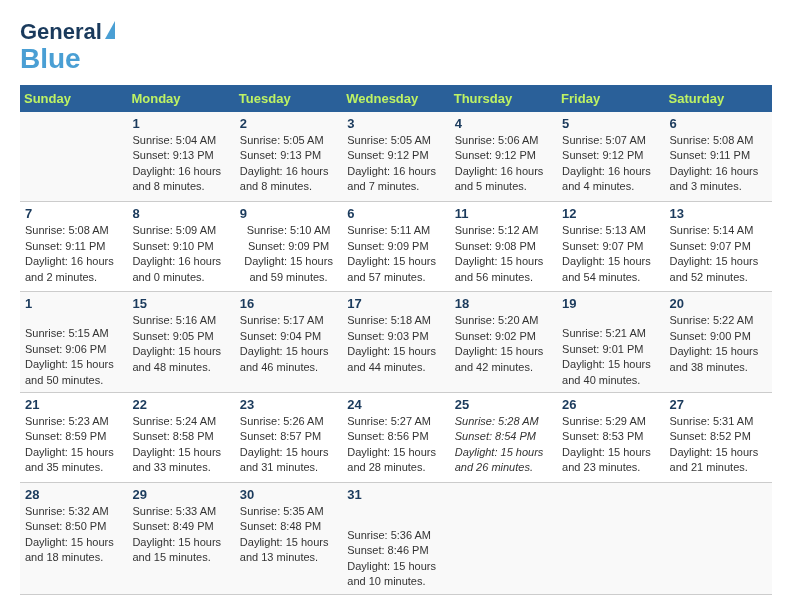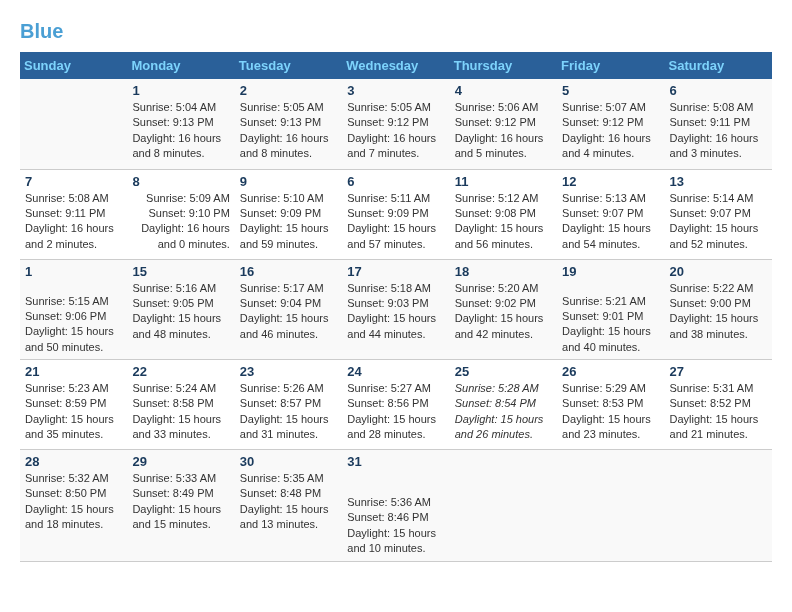--- a/index.html
+++ b/index.html
@@ -40,21 +40,21 @@
       color: #333;
       font-weight: normal;
     }
     table {
       width: 100%;
       border-collapse: collapse;
       font-size: 11px;
     }
     thead tr th {
       background-color: #2a6099;
-      color: #7dd3fc;
+      color: #bef264;
       padding: 6px 4px;
       text-align: left;
       font-size: 13px;
       font-weight: bold;
     }
     tbody tr {
       border-bottom: 1px solid #ccc;
     }
     tbody tr:nth-child(odd) {
       background-color: #f9f9f9;
@@ -80,21 +80,25 @@
     }
     .week-row td {
       height: 90px;
     }
   </style>
 </head>
 <body>
 
 <div class="header">
   <div class="logo">
-    <span class="logo-text" style="color:#4a9fd4;font-size:20px;">Blue</span>
+    <div style="display:flex;align-items:center;">
+      <span class="logo-text">General</span>
+      <span style="display:inline-block;width:0;height:0;border-left:10px solid transparent;border-right:0;border-bottom:18px solid #4a9fd4;margin-left:3px;margin-bottom:4px;"></span>
+    </div>
+    <span class="logo-text" style="color:#4a9fd4;font-size:28px;">Blue</span>
   </div>
   <div class="title-block">
     <h1></h1>
     <h2></h2>
   </div>
 </div>
 
 <table>
   <thead>
     <tr>
@@ -156,28 +160,28 @@
       <tr class="week-row">
         <td>
           <div class="day-number">7</div>
           <div class="day-info" style="white-space: pre-line;">Sunrise: 5:08 AM
 Sunset: 9:11 PM
 Daylight: 16 hours
 and 2 minutes.</div>
         </td>
         <td>
           <div class="day-number">8</div>
-          <div class="day-info" style="white-space: pre-line; text-align: right;">Sunrise: 5:09 AM
+          <div class="day-info" style="white-space: pre-line;">Sunrise: 5:09 AM
 Sunset: 9:10 PM
 Daylight: 16 hours
 and 0 minutes.</div>
         </td>
         <td>
           <div class="day-number">9</div>
-          <div class="day-info" style="white-space: pre-line;">Sunrise: 5:10 AM
+          <div class="day-info" style="white-space: pre-line; text-align: center;">Sunrise: 5:10 AM
 Sunset: 9:09 PM
 Daylight: 15 hours
 and 59 minutes.</div>
         </td>
         <td>
           <div class="day-number">6</div>
           <div class="day-info" style="white-space: pre-line;">Sunrise: 5:11 AM
 Sunset: 9:09 PM
 Daylight: 15 hours
 and 57 minutes.</div>

